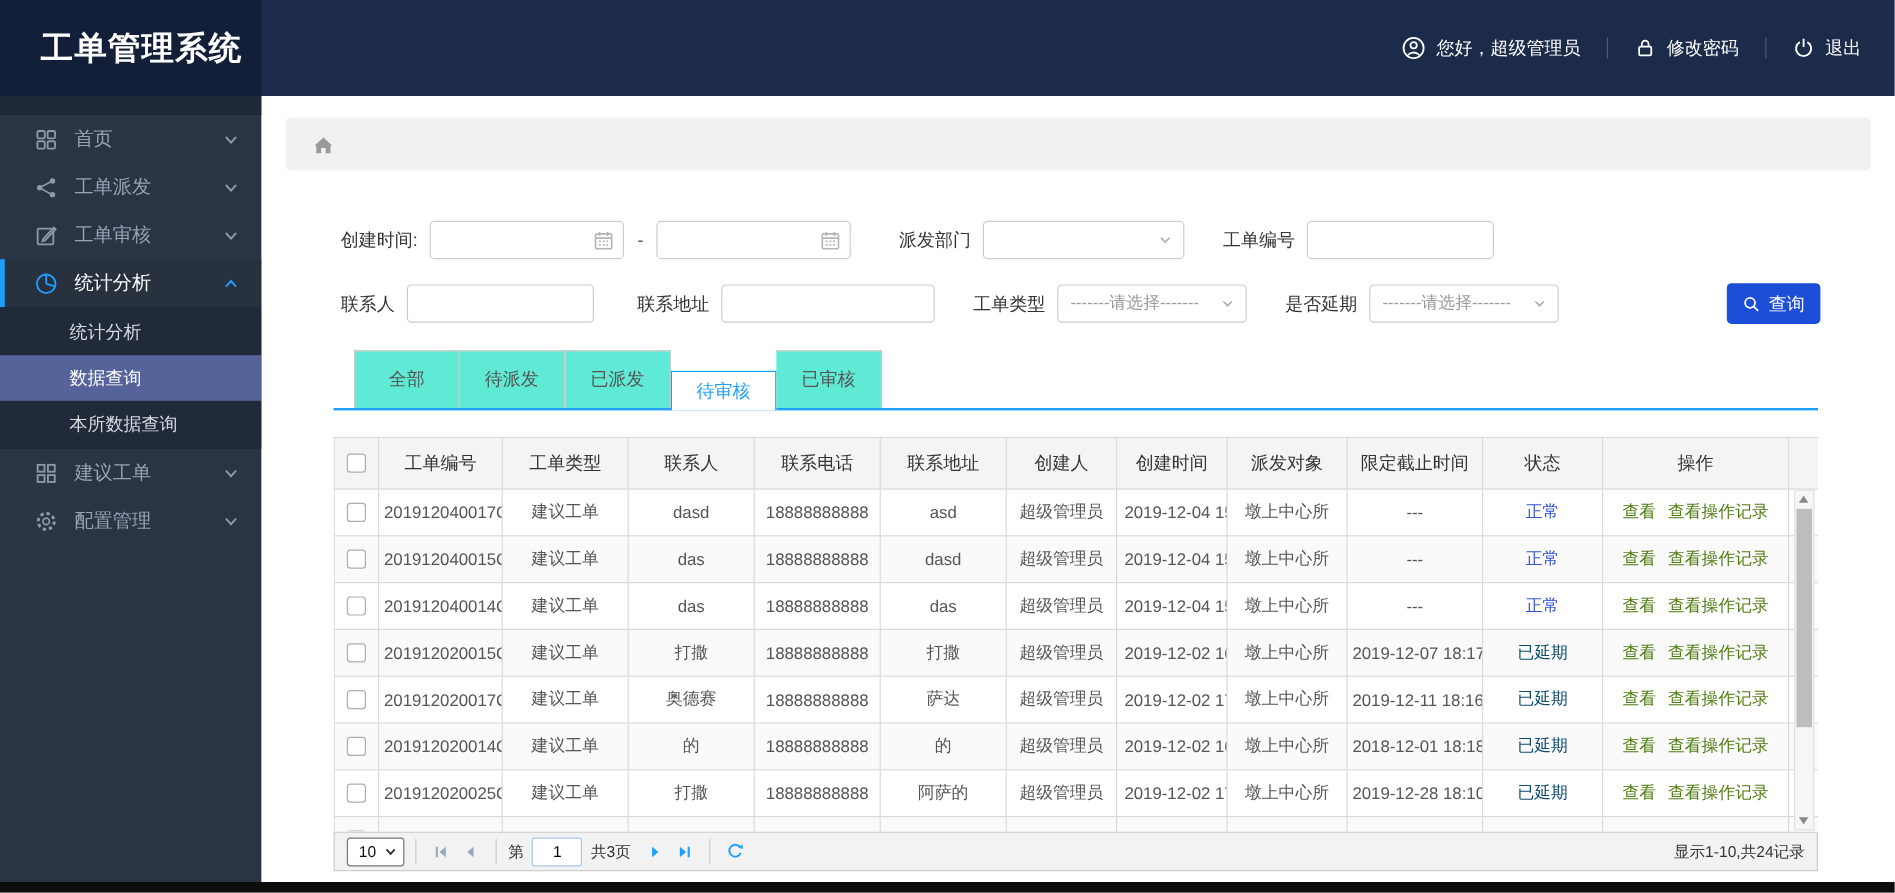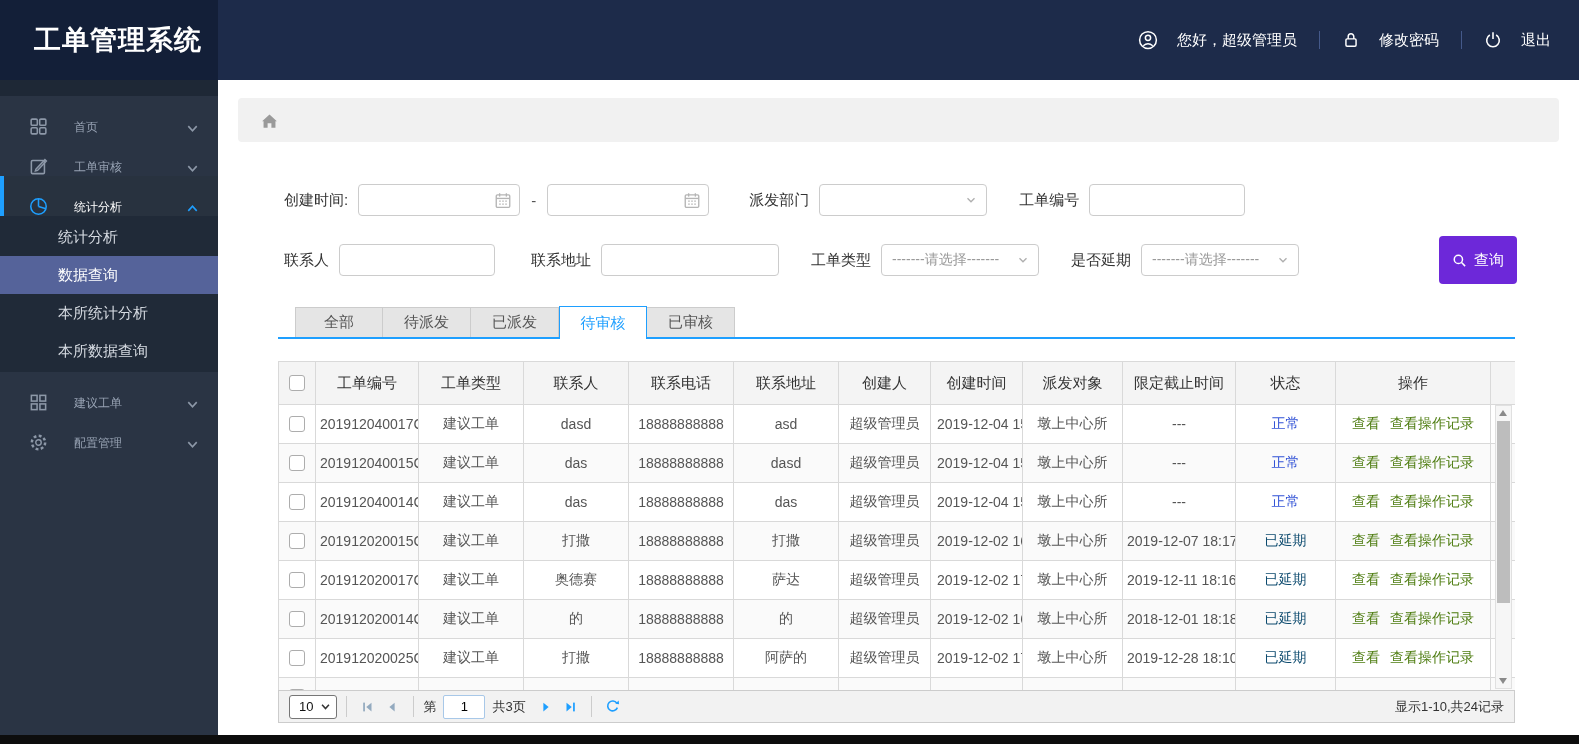--- a/index.html
+++ b/index.html
@@ -9,29 +9,29 @@
     font-family:"Liberation Sans","DejaVu Sans",sans-serif; background:#fff; color:#333;
   }
   .icon { display:inline-flex; align-items:center; justify-content:center; line-height:0; }
   .icon svg { display:block; }
 
   
   .header { position:absolute; top:0; left:0; right:0; height:80px; background:#1d2b4a; display:flex; align-items:center; }
   .logo { width:218px; height:80px; background:#131f38; color:#fff; font-size:27px; font-weight:bold;
           display:flex; align-items:center; padding-left:34px; letter-spacing:1px; }
   .user-area { margin-left:auto; display:flex; align-items:center; color:#fff; font-size:15px; padding-right:28px; }
-  .user-item { display:flex; align-items:center; gap:19px; cursor:pointer; color:#fff; }
+  .user-item { display:flex; align-items:center; gap:9px; cursor:pointer; color:#fff; }
   .hdr-divider { width:1px; height:18px; background:#44598a; margin:0 22px; }
 
   
   .sidebar { position:absolute; top:80px; left:0; width:218px; bottom:9px; background:#2a3444; color:#97a2b3; }
   .menu-header { height:52px; background:#222d3d; display:flex; align-items:center; justify-content:space-between;
                  color:#fff; font-size:17px; font-weight:bold; padding:0 20px 0 70px; }
   .menu-gap { height:16px; background:#1e2836; }
-  .side-item { height:40px; display:flex; align-items:flex-end; padding:0 18px 0 24px; font-size:12px; cursor:pointer; border-left:4px solid transparent;gap:12px; }
+  .side-item { height:40px; display:flex; align-items:center; padding:0 18px 0 24px; font-size:16px; cursor:pointer; border-left:4px solid transparent; }
   .side-item .m-icon { width:20px; margin-right:14px; color:#8d98a8; }
   .side-item .s-label { flex:0 0 auto; }
   .side-item .chev { margin-left:auto; color:#8d98a8; }
   .side-item.active { color:#fff; border-left-color:#1e9fff; background:#28323f; }
   .side-item.active .m-icon, .side-item.active .chev { color:#1e9fff; }
   .submenu { background:#202a38; padding:2px 0; }
   .sub-item { height:38px; display:flex; align-items:center; padding-left:58px; font-size:15px; color:#d6dbe2; cursor:pointer; }
   .sub-item.selected { background:#55639a; color:#fff; }
 
   
@@ -43,27 +43,27 @@
   .frow { display:flex; align-items:center; margin-bottom:20px; }
   .grp { display:flex; align-items:center; }
   .flabel { margin-right:10px; white-space:nowrap; }
   input.text { height:32px; border:1px solid #ccc; border-radius:4px; padding:0 8px; font:inherit; font-size:14px; color:#333; background:#fff; outline:none; }
   .datebox { position:relative; width:162px; }
   .datebox input { width:100%; padding-right:34px; }
   .cal { position:absolute; right:8px; top:7px; color:#b5b5b5; cursor:pointer; }
   .dash { margin:0 11px; color:#555; }
   .selectbox { height:32px; border:1px solid #ccc; border-radius:4px; display:flex; align-items:center; justify-content:space-between;
                padding:0 8px 0 10px; color:#9a9a9a; background:#fff; cursor:pointer; font-size:14px; }
-  .btn-search { margin-left:auto; height:48px; width:78px; background:#6d28d9; border-radius:4px; color:#fff;
+  .btn-search { margin-left:auto; height:34px; width:78px; background:#1d4ed8; border-radius:4px; color:#fff;
                 display:flex; align-items:center; justify-content:center; gap:7px; font-size:15px; cursor:pointer; }
 
   
   .tabs { margin:22px 0 0 60px; width:1237px; display:flex; align-items:flex-end; border-bottom:2px solid #1e9fff; padding-left:17px; }
-  .tab { min-width:88px; height:30px; display:flex; align-items:center; justify-content:center;
-         background:#e5e5e5; border:1px solid #ccc; border-bottom:none; color:#555; font-size:15px; cursor:pointer; margin-right:0; }
+  .tab { min-width:88px; height:48px; display:flex; align-items:center; justify-content:center;
+         background:#5eead4; border:1px solid #ccc; border-bottom:none; color:#555; font-size:15px; cursor:pointer; margin-right:0; }
   .tab + .tab { border-left:none; }
   .tab.active { background:#fff; border:1px solid #1e9fff; border-bottom:none; color:#1e9fff; height:33px; margin-bottom:-2px; }
 
   
   .table-wrap { margin:22px 0 0 60px; width:1237px; height:329px; overflow:hidden; position:relative; }
   table { border-collapse:collapse; table-layout:fixed; width:1237px; font-size:14px; color:#555; }
   th { height:43px; background:#f4f4f4; font-weight:normal; color:#333; border:1px solid #d9d9d9; font-size:15px; padding:0 4px; }
   td { height:39px; border:1px solid #d9d9d9; text-align:center; padding:0 4px; overflow:hidden; white-space:nowrap; }
   tbody tr:nth-child(even) td { background:#fafafa; }
   td.created { text-align:left; padding-left:6px; }
@@ -146,20 +146,37 @@
         </span>
         <span class="s-label">首页</span>
         <span class="icon chev">
           <svg width="15" height="15" viewBox="0 0 16 16" fill="none" stroke="currentColor" stroke-width="1.7">
             <polyline points="3.5,5.5 8,10.5 12.5,5.5"></polyline>
           </svg>
         </span>
       </div>
       <div class="side-item">
         <span class="icon m-icon">
+          <svg width="19" height="19" viewBox="0 0 16 16" fill="currentColor">
+            <circle cx="12.4" cy="3.2" r="1.9"></circle>
+            <circle cx="3.4" cy="8" r="1.9"></circle>
+            <circle cx="12.4" cy="12.8" r="1.9"></circle>
+            <line x1="4.9" y1="7.1" x2="11" y2="3.9" stroke="currentColor" stroke-width="1.2"></line>
+            <line x1="4.9" y1="8.9" x2="11" y2="12.1" stroke="currentColor" stroke-width="1.2"></line>
+          </svg>
+        </span>
+        <span class="s-label">工单派发</span>
+        <span class="icon chev">
+          <svg width="15" height="15" viewBox="0 0 16 16" fill="none" stroke="currentColor" stroke-width="1.7">
+            <polyline points="3.5,5.5 8,10.5 12.5,5.5"></polyline>
+          </svg>
+        </span>
+      </div>
+      <div class="side-item">
+        <span class="icon m-icon">
           <svg width="19" height="19" viewBox="0 0 16 16" fill="none" stroke="currentColor" stroke-width="1.3">
             <rect x="2" y="3" width="11" height="11" rx="1"></rect>
             <path d="M5.8 10.4 L13.4 2.2 L14.6 3.4 L7.2 11.3 L5.4 11.8 Z"></path>
           </svg>
         </span>
         <span class="s-label">工单审核</span>
         <span class="icon chev">
           <svg width="15" height="15" viewBox="0 0 16 16" fill="none" stroke="currentColor" stroke-width="1.7">
             <polyline points="3.5,5.5 8,10.5 12.5,5.5"></polyline>
           </svg>
@@ -176,21 +193,20 @@
         <span class="s-label">统计分析</span>
         <span class="icon chev">
           <svg width="15" height="15" viewBox="0 0 16 16" fill="none" stroke="currentColor" stroke-width="1.7">
             <polyline points="3.5,10.5 8,5.5 12.5,10.5"></polyline>
           </svg>
         </span>
       </div>
       <div class="submenu">
         <div class="sub-item">统计分析</div>
         <div class="sub-item selected">数据查询</div>
-        <div class="sub-item">本所统计分析</div>
         <div class="sub-item">本所数据查询</div>
       </div>
       <div class="side-item">
         <span class="icon m-icon">
           <svg width="19" height="19" viewBox="0 0 16 16" fill="none" stroke="currentColor" stroke-width="1.3">
             <rect x="2" y="2" width="4.8" height="4.8"></rect>
             <rect x="9.2" y="2" width="4.8" height="4.8"></rect>
             <rect x="2" y="9.2" width="4.8" height="4.8"></rect>
             <rect x="9.2" y="9.2" width="4.8" height="4.8"></rect>
           </svg>

